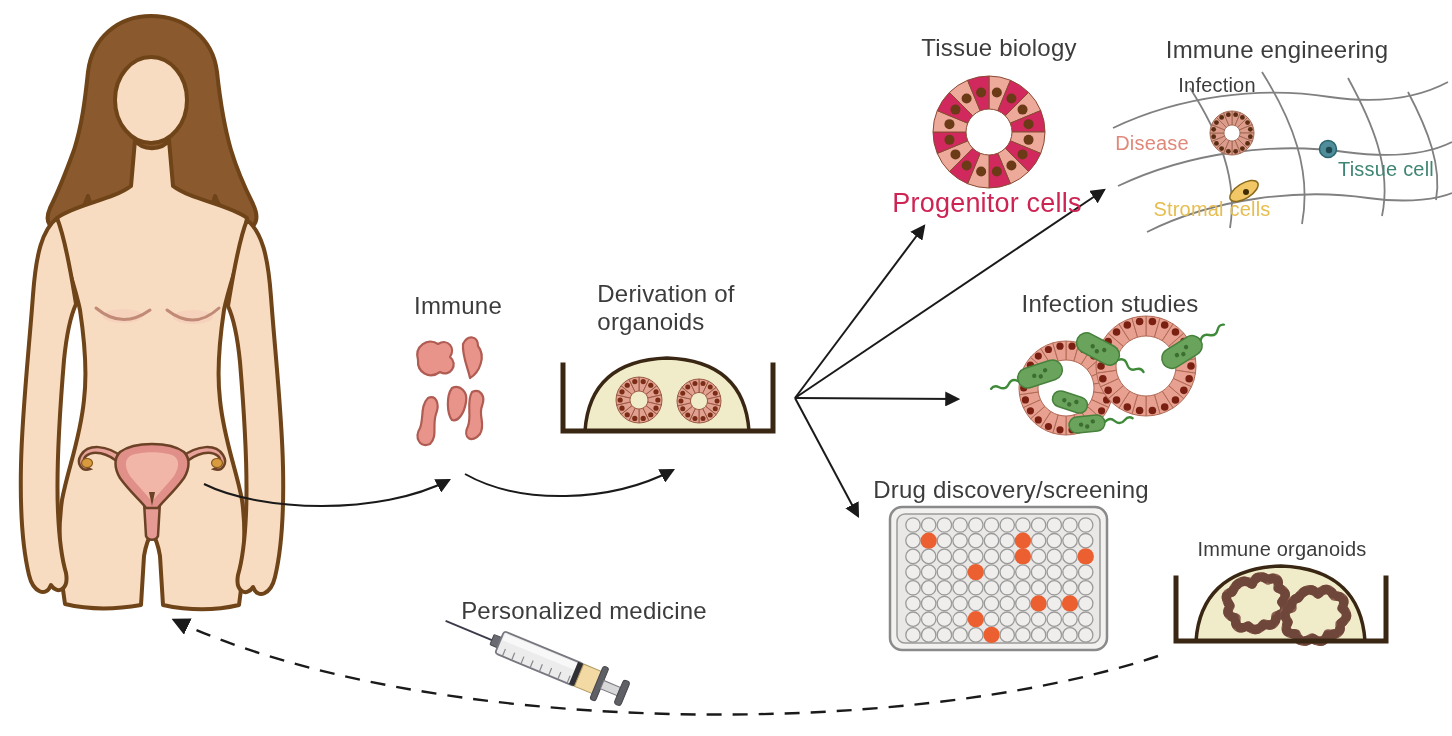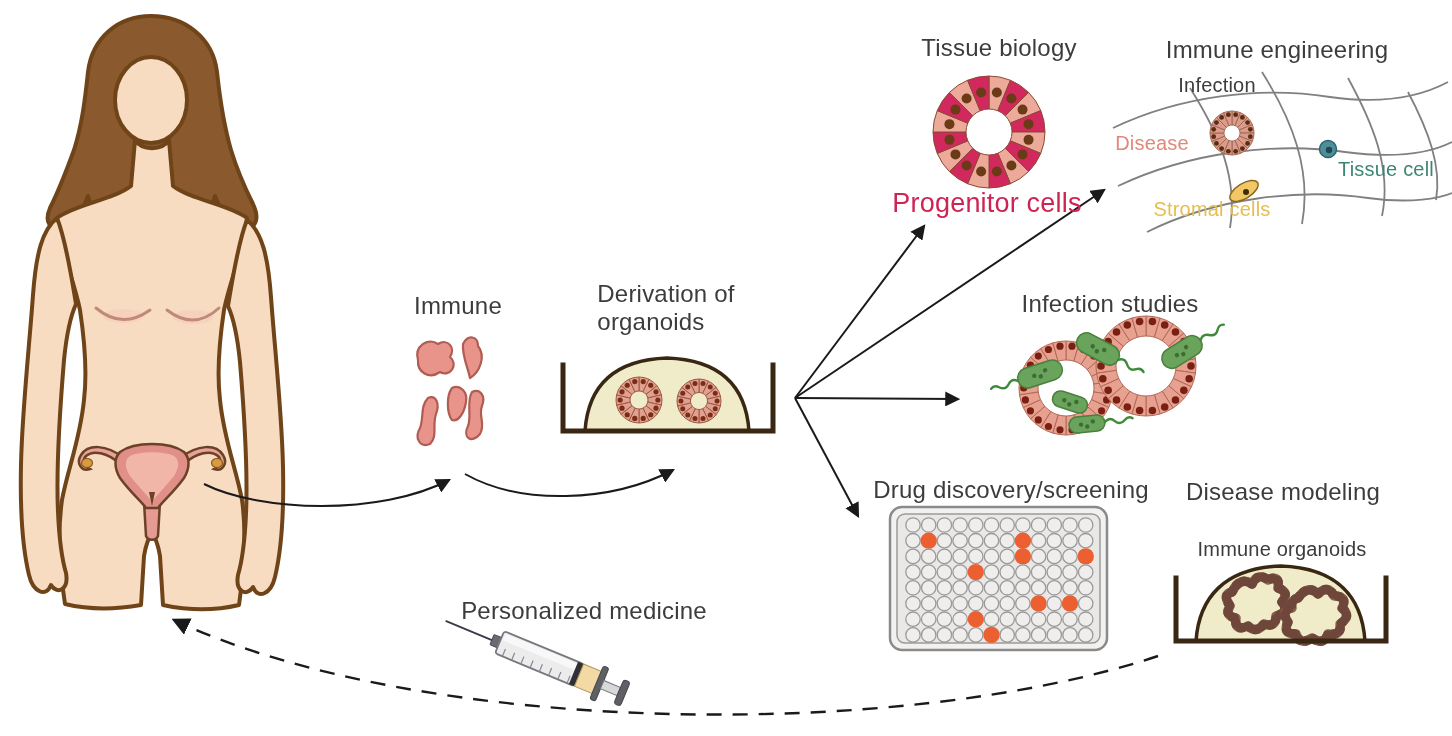--- a/index.html
+++ b/index.html
@@ -520,17 +520,16 @@
 <div class="lbl small c-immune" style="left:1386px;top:158px">Tissue cell</div>
 <div class="lbl small c-stromal" style="left:1212px;top:198px">Stromal cells</div>
 <div class="lbl c-progenitor" style="left:987px;top:188px;font-size:27px">Progenitor cells</div>
 <div class="lbl" style="left:458px;top:292px">Immune</div>
 <div class="lbl center2" style="left:666px;top:280px">
   <div>Derivation of</div>
   <div>organoids</div>
 </div>
 <div class="lbl" style="left:1110px;top:290px">Infection studies</div>
 <div class="lbl" style="left:1011px;top:476px">Drug discovery/screening</div>
-<div class="lbl" style="left:1283px;top:478px">Disease modeling</div>
 <div class="lbl small" style="left:1282px;top:538px">Immune organoids</div>
 <div class="lbl" style="left:584px;top:597px">Personalized medicine</div>
 
 </div>
 
 </body></html>

